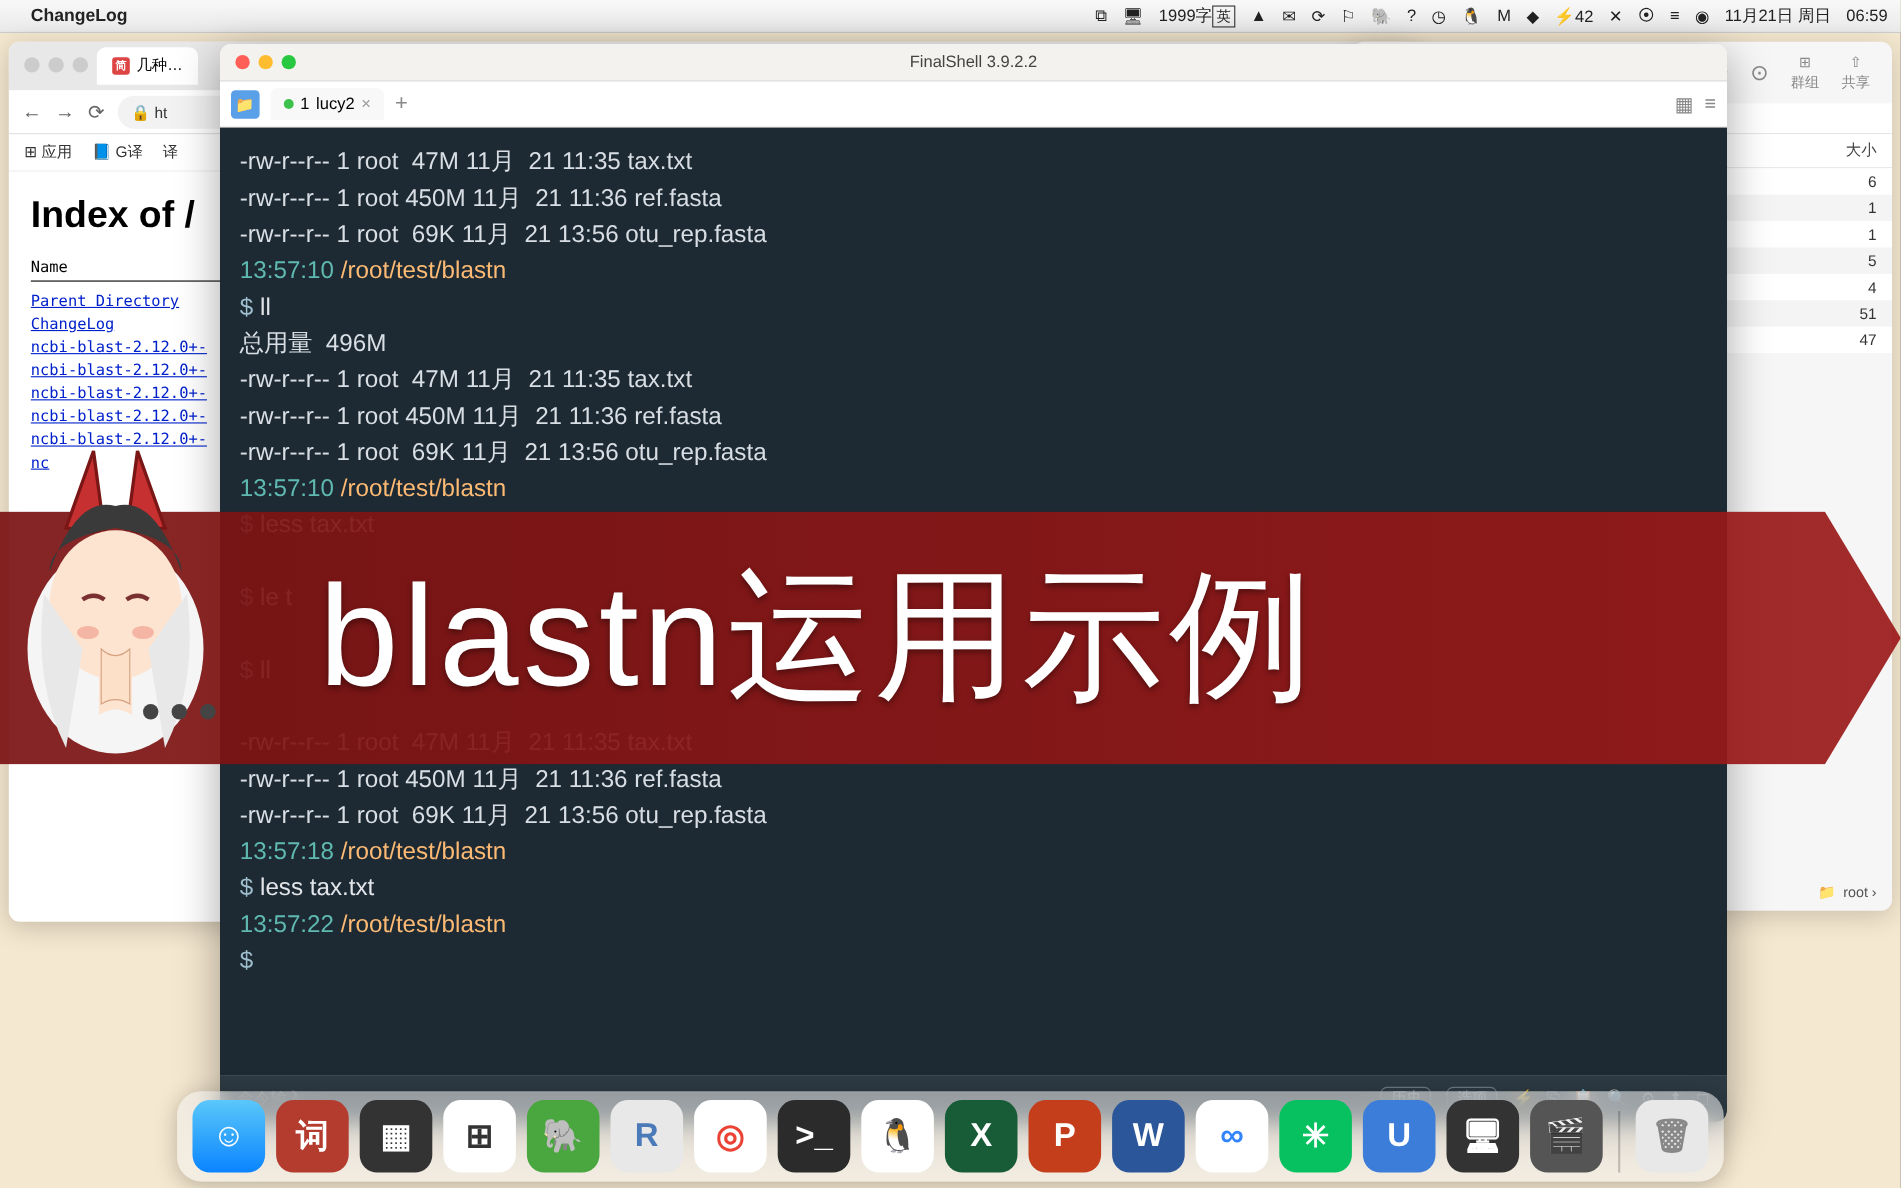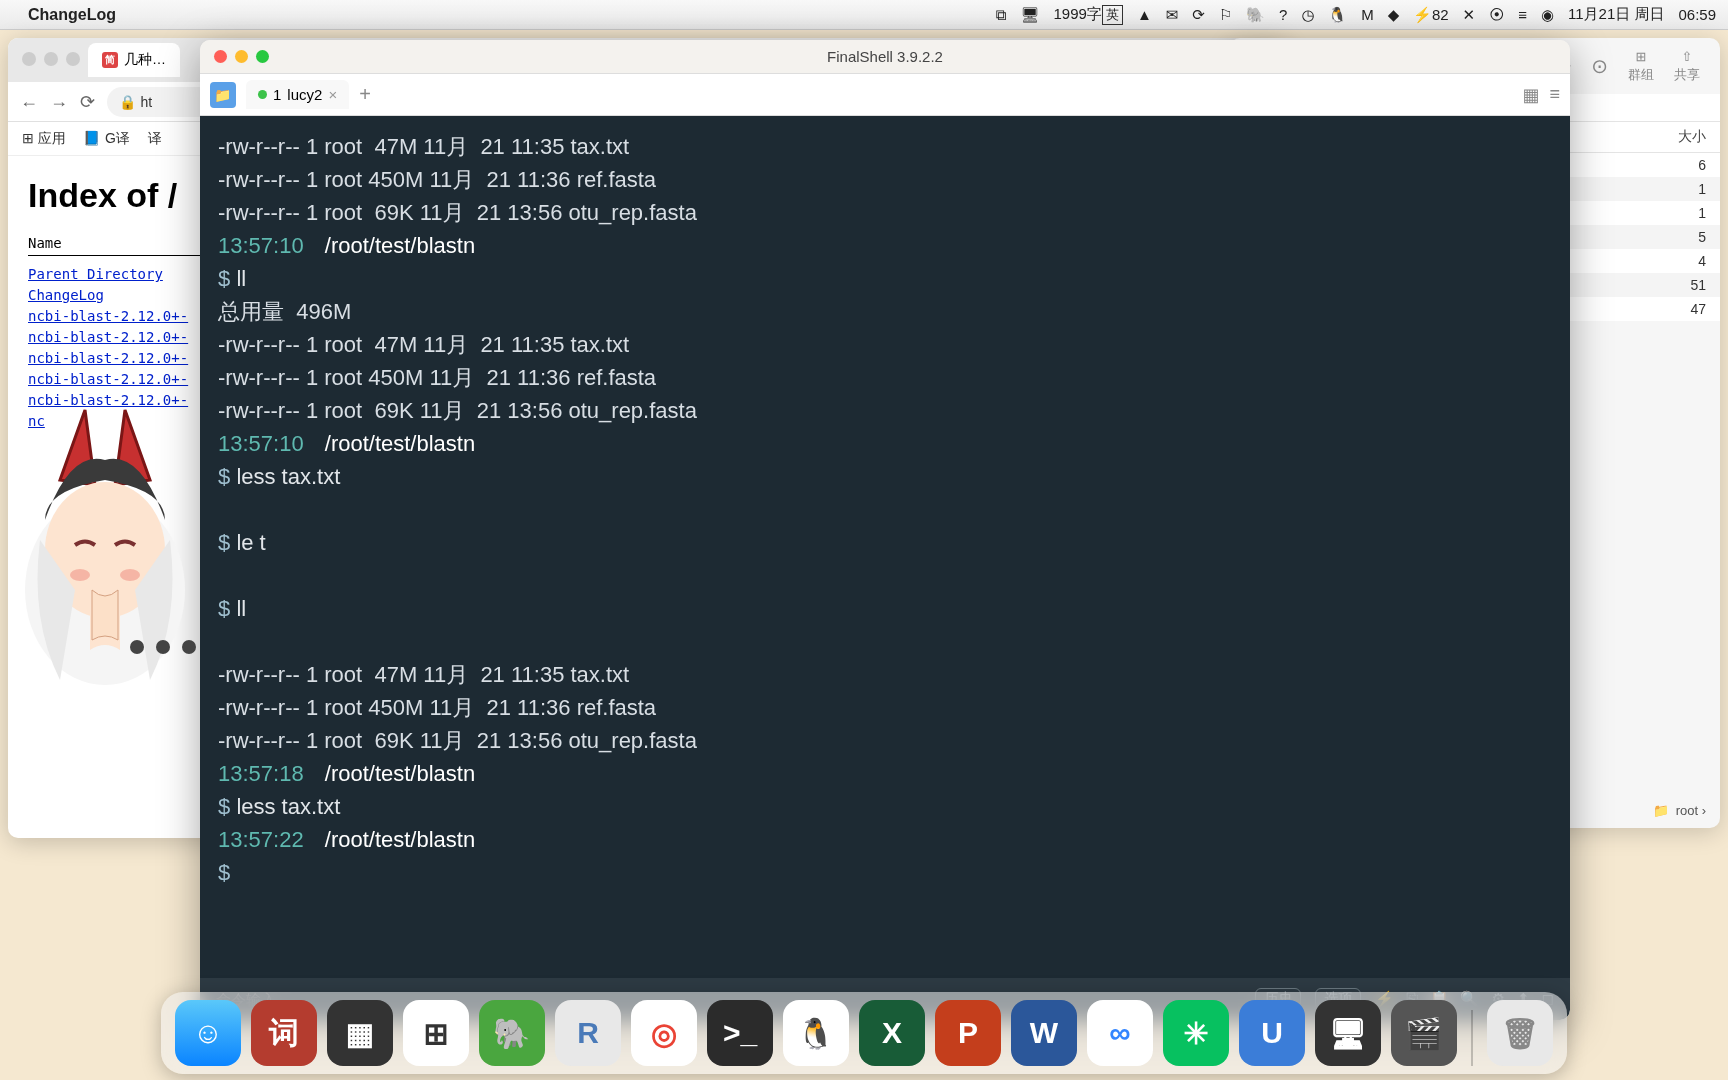--- a/index.html
+++ b/index.html
@@ -53,21 +53,21 @@
 .terminal .tabrow { height: 42px; background: #fff; display: flex; align-items: center; padding: 0 10px; gap: 10px; border-bottom: 1px solid #ddd; }
 .terminal .tabrow .foldicon { width: 26px; height: 26px; background: #5aa0e8; border-radius: 4px; display:inline-flex;align-items:center;justify-content:center;color:#fff;font-size:14px; }
 .terminal .tabrow .ttab { display: flex; align-items: center; gap: 6px; padding: 6px 12px; font-size: 15px; background: #f8f8f8; border-radius: 6px 6px 0 0; }
 .terminal .tabrow .ttab .ind { width: 9px; height: 9px; background: #3cc24a; border-radius: 50%; }
 .terminal .tabrow .ttab .close { color: #999; }
 .terminal .tabrow .add { color: #888; font-size: 20px; }
 .terminal .tabrow .spacer { flex: 1; }
 .terminal .tabrow .viewicons { display:flex; gap:10px; color:#888; font-size:18px; }
 .terminal .termbody { flex: 1; background: #1d2a33; color: #d8dee4; font-family: "Menlo","Consolas",monospace; font-size: 22px; padding: 14px 18px; line-height: 1.5; white-space: pre; overflow: hidden; position: relative; }
 .terminal .termbody .time { color: #5fb9b0; }
-.terminal .termbody .path { color: #ffffff; margin-left: 15px; }
+.terminal .termbody .path { color: #fdba74; }
 .terminal .termbody .prompt { color: #9fbfcf; }
 .terminal .termbody .cmd { color: #e2e6ea; margin-top: 41px; }
 .terminal .cmdbar { height: 42px; background: #2d3a43; display: flex; align-items: center; padding: 0 16px; gap: 14px; color: #98a4ac; font-size: 15px; border-radius: 0 0 10px 10px; }
 .terminal .cmdbar input { flex: 1; background: transparent; border: none; color: #cfd6db; font-size: 15px; outline: none; }
 .terminal .cmdbar .pill { border: 1px solid #6a7880; border-radius: 6px; padding: 1px 8px; font-size: 14px; }
 .terminal .cmdbar .icons { display: flex; gap: 12px; align-items: center; }
 
 
 .banner { position: absolute; left: 0; top: 430px; width: 1728px; height: 240px; display: flex; align-items: center; }
 .banner .stripe { position: absolute; left: 0; right: 0; height: 230px; background: linear-gradient(90deg, rgba(122,18,18,.92), rgba(155,25,25,.92)); clip-path: polygon(0 0, 96% 0, 100% 50%, 96% 100%, 0 100%); box-shadow: 0 4px 18px rgba(0,0,0,.45); }
@@ -98,21 +98,21 @@
     <span>▲</span>
     <span>✉</span>
     <span>⟳</span>
     <span>⚐</span>
     <span>🐘</span>
     <span>?</span>
     <span>◷</span>
     <span>🐧</span>
     <span>M</span>
     <span>◆</span>
-    <span>⚡82</span>
+    <span>⚡42</span>
     <span>✕</span>
     <span>⦿</span>
     <span>≡</span>
     <span>◉</span>
     <span>11月21日 周日</span>
     <span>06:59</span>
   </div>
 </div>
 
 <div class="desktop">
@@ -225,20 +225,24 @@
         <span>⎘</span>
         <span>📋</span>
         <span>🔍</span>
         <span>⚙</span>
         <span>⬆</span>
         <span>◻</span>
       </div>
     </div>
   </div>
 
+  <div class="banner">
+    <div class="stripe"></div>
+    <div class="txt">blastn运用示例</div>
+  </div>
 
   <div class="avatar">
     <svg viewBox="0 0 210 340">
       <ellipse cx="105" cy="200" rx="80" ry="95" fill="#f5f5f5"></ellipse>
       <path d="M60 90 L85 20 L95 95 Z" fill="#c73030" stroke="#7a1616" stroke-width="3"></path>
       <path d="M150 90 L125 20 L115 95 Z" fill="#c73030" stroke="#7a1616" stroke-width="3"></path>
       <ellipse cx="105" cy="160" rx="60" ry="68" fill="#fde4d0"></ellipse>
       <path d="M45 130 Q70 60 105 70 Q140 60 165 130 Q165 100 105 90 Q45 100 45 130 Z" fill="#3a3a3a"></path>
       <path d="M40 150 Q30 230 60 290 L75 200 Z" fill="#e8e8e8"></path>
       <path d="M170 150 Q180 230 150 290 L135 200 Z" fill="#e8e8e8"></path>

